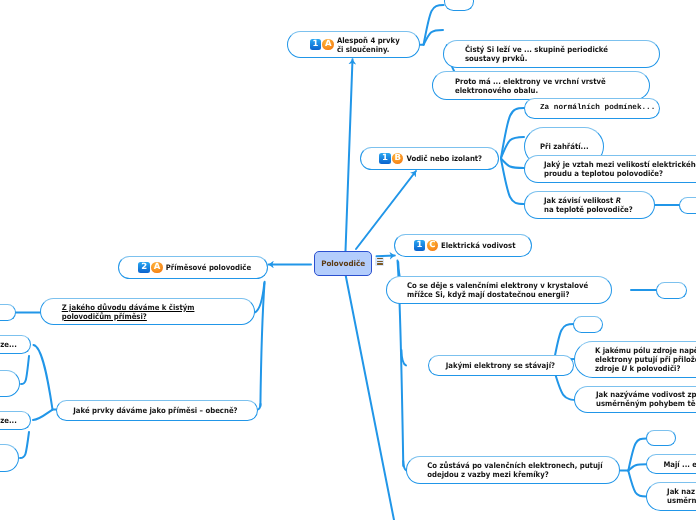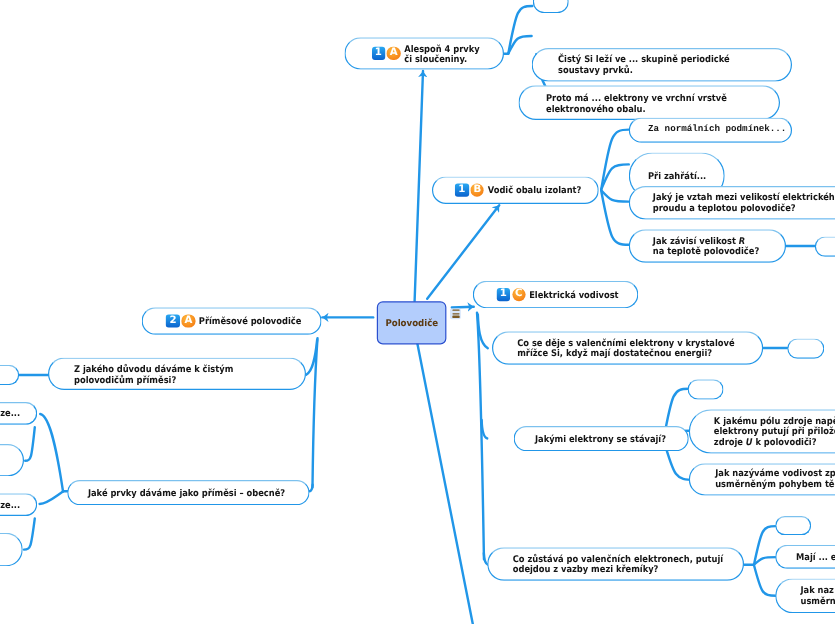--- a/index.html
+++ b/index.html
@@ -15,21 +15,21 @@
         font-stretch:condensed;display:inline-block;transform-origin:left center;
         transform:translate3d(0,0,0);}
   .node .txt i{font-style:italic;}
   .badges{display:inline-flex;align-items:center;margin-right:3px;flex:none;}
   .bnum{width:11.5px;height:11.5px;border-radius:2.5px;background:linear-gradient(#29a8f2,#0a62cd);
         color:#fff;font-size:8.5px;font-weight:bold;display:flex;align-items:center;justify-content:center;line-height:1;
         font-stretch:normal;transform:translate3d(0,0,0);}
   .blet{width:11.4px;height:11.4px;border-radius:50%;background:radial-gradient(circle at 40% 30%,#ffb83c,#f2700a);
         color:#fff;font-size:8.5px;font-weight:bold;display:flex;align-items:center;justify-content:center;
         margin-left:1.4px;line-height:1;font-stretch:normal;transform:translate3d(0,0,0);}
-  #central{position:absolute;left:313.8px;top:251.2px;width:58.7px;height:36px;box-sizing:border-box;
+  #central{position:absolute;left:313.8px;top:251.2px;width:58.7px;height:25px;box-sizing:border-box;
         border:1.5px solid #2b50cf;border-radius:5px;background:#b3cdfc;
         display:flex;align-items:center;justify-content:center;}
   #central .txt{font-weight:bold;color:#5b3a12;font-size:7.7px;font-stretch:condensed;display:inline-block;
         transform-origin:center;transform:translate3d(0,0,0);}
   #burger{position:absolute;left:375.3px;top:256.8px;width:8.6px;height:8.9px;background:#d7e6fb;border-radius:1.5px;
         display:flex;flex-direction:column;justify-content:center;align-items:center;gap:1.2px;}
   #burger i{display:block;width:5.9px;height:1.4px;background:#7c5a24;border-radius:0.5px;}
 </style>
 </head>
 <body>
@@ -108,30 +108,30 @@
   <div class="node" id="n-jak-zavisi" style="left:524px;top:190.5px;width:131px;height:28px;padding-left:19px;">
       <span class="txt"><span>Jak závisí velikost </span><i>R</i><span>
 na teplotě polovodiče?</span></span>
     </div>
   <div class="node" id="n-jak-zavisi-child" style="left:679px;top:196.5px;width:40px;height:17px;padding-left:0px;"></div>
   <div class="node" id="n-vodic-izolant" style="left:359.5px;top:146.5px;width:139px;height:23.5px;padding-left:18.7px;">
       <span class="badges">
         <span class="bnum">1</span>
         <span class="blet">B</span>
       </span>
-      <span class="txt">Vodič obalu izolant?</span>
+      <span class="txt">Vodič nebo izolant?</span>
     </div>
   <div class="node" id="n-elektricka-vodivost" style="left:394px;top:234px;width:137.5px;height:23px;padding-left:18.7px;">
       <span class="badges">
         <span class="bnum">1</span>
         <span class="blet">C</span>
       </span>
       <span class="txt">Elektrická vodivost</span>
     </div>
-  <div class="node" id="n-co-se-deje" style="left:410px;top:276px;width:226px;height:28px;padding-left:20px;">
+  <div class="node" id="n-co-se-deje" style="left:386px;top:276px;width:226px;height:28px;padding-left:20px;">
       <span class="txt">Co se děje s valenčními elektrony v krystalové
 mřížce Si, když mají dostatečnou energii?</span>
     </div>
   <div class="node" id="n-co-se-deje-child" style="left:656px;top:281.5px;width:31px;height:17px;padding-left:0px;"></div>
   <div class="node" id="n-jakymi-child-empty" style="left:573px;top:316px;width:30px;height:16.5px;padding-left:0px;"></div>
   <div class="node" id="n-jakymi-elektrony" style="left:405px;top:355px;width:146px;height:20.5px;padding-left:16.8px;margin-left:23px;">
       <span class="txt">Jakými elektrony se stávají?</span>
     </div>
   <div class="node" id="n-k-jakemu-polu" style="left:573.5px;top:340.5px;width:150px;height:37.5px;padding-left:20.4px;">
       <span class="txt"><span>K jakému pólu zdroje napětí
@@ -154,21 +154,21 @@
       <span class="txt">Jak naz
 usměrn</span>
     </div>
   <div class="node" id="n-primesove" style="left:118px;top:256px;width:150px;height:23px;padding-left:19.4px;">
       <span class="badges">
         <span class="bnum">2</span>
         <span class="blet">A</span>
       </span>
       <span class="txt">Příměsové polovodiče</span>
     </div>
-  <div class="node" id="n-z-jakeho-duvodu" style="left:40.1px;top:298.3px;width:215px;height:27px;padding-left:20.6px;">
+  <div class="node" id="n-z-jakeho-duvodu" style="left:40.1px;top:298.3px;width:215px;height:27px;padding-left:20.6px;text-decoration:underline;">
       <span class="txt">Z jakého důvodu dáváme k čistým
 polovodičům příměsi?</span>
     </div>
   <div class="node" id="n-zjakeho-left" style="left:-36px;top:304px;width:52px;height:17px;padding-left:0px;"></div>
   <div class="node" id="n-ze1" style="left:-20px;top:335px;width:51.4px;height:19.4px;padding-left:19.2px;">
       <span class="txt">ze...</span>
     </div>
   <div class="node" id="n-left-empty" style="left:-30px;top:370px;width:50px;height:27px;padding-left:0px;"></div>
   <div class="node" id="n-ze2" style="left:-20px;top:411px;width:51.4px;height:19.4px;padding-left:19.2px;">
       <span class="txt">ze...</span>

